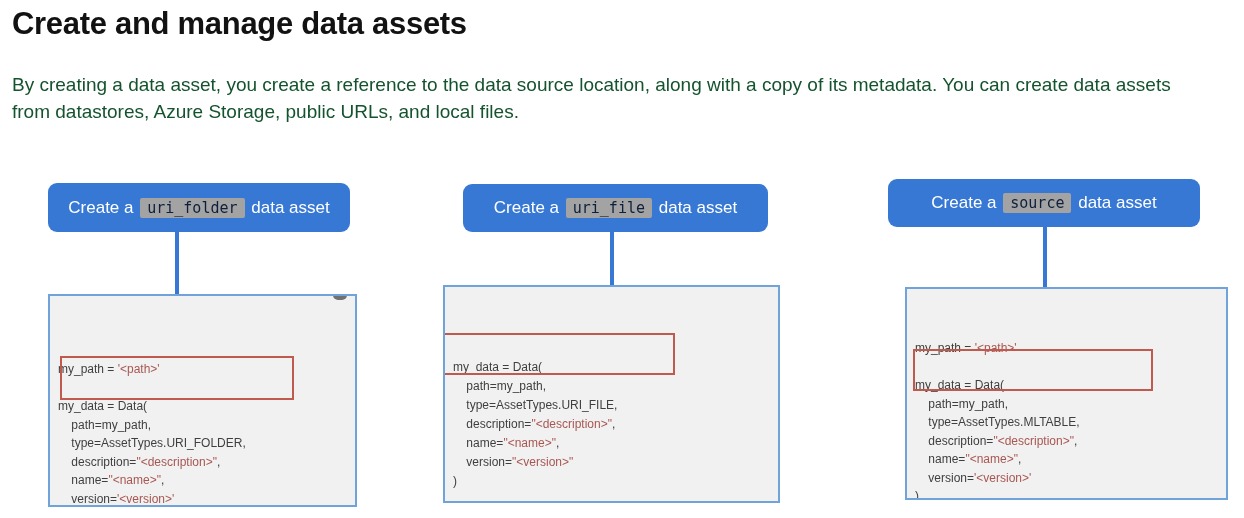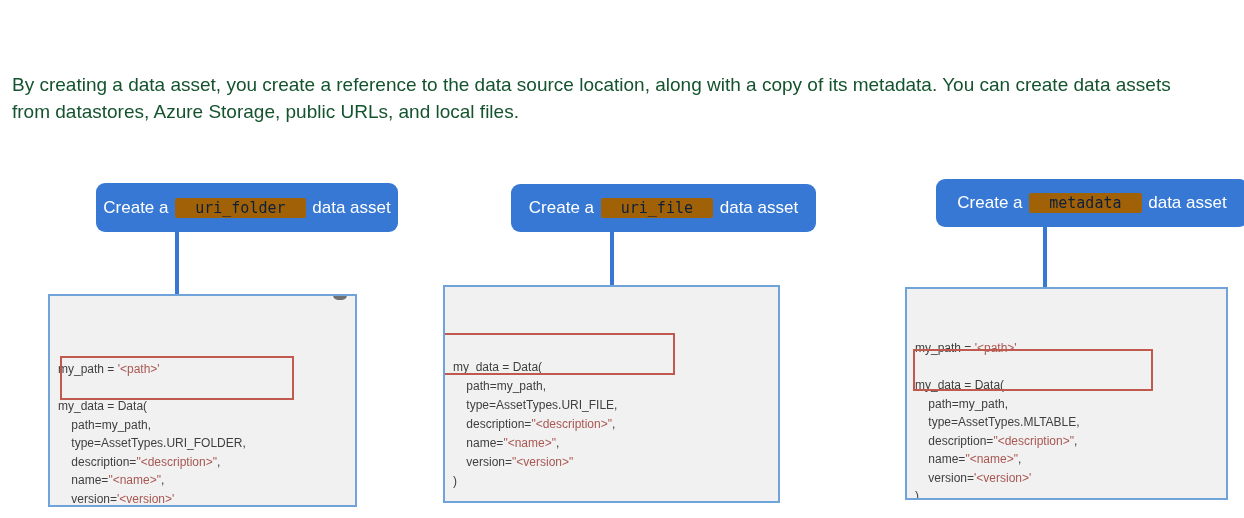--- a/index.html
+++ b/index.html
@@ -12,26 +12,26 @@
     position:absolute; left:12px; top:6px;
     font-size:31px; font-weight:700; color:#121212; letter-spacing:-0.3px;
   }
   .intro {
     position:absolute; left:12px; top:71px; width:1185px;
     font-size:19px; line-height:27px; color:#14532d;
   }
   .banner {
     position:absolute; background:#3678d4; border-radius:9px;
     display:flex; align-items:center; justify-content:center;
-    color:#ffffff; font-size:17px; white-space:pre;margin-left:48px;
+    color:#ffffff; font-size:17px; white-space:pre;
   }
   .banner .chip {
     font-family:"DejaVu Sans Mono","Liberation Mono",monospace;
-    font-size:15px; background:#a16207; color:#0d1f3c;
-    padding:1px 20px; border-radius:2px; margin:0 2px;
+    font-size:15px; background:#a3a3a3; color:#0d1f3c;
+    padding:1px 7px; border-radius:2px; margin:0 2px;
   }
   .banner1 { left:48px;  top:183px; width:302px; height:49px; }
   .banner2 { left:463px; top:184px; width:305px; height:48px; }
   .banner3 { left:888px; top:179px; width:312px; height:48px; }
   .connector { position:absolute; width:4px; background:#3678d4; }
   .conn1 { left:175px;  top:231px; height:64px; }
   .conn2 { left:610px;  top:231px; height:55px; }
   .conn3 { left:1043px; top:226px; height:62px; }
   .codeblock {
     position:absolute; background:#f1f1f2; border:2px solid #6fa3d9;
@@ -51,20 +51,21 @@
   .notch {
     position:absolute; left:283px; top:-1px; width:14px; height:5px;
     background:#5a5a5a; border-radius:0 0 7px 7px; opacity:0.85;
   }
 </style>
 </head>
 <body>
 
 <div class="page">
 
+  <h1 class="title">Create and manage data assets</h1>
 
   <p class="intro">By creating a data asset, you create a reference to the data source location, along with a copy of its metadata. You can create data assets from datastores, Azure Storage, public URLs, and local files.</p>
 
   <div class="banner banner1">
     <span>Create a </span><span class="chip">uri_folder</span><span> data asset</span>
   </div>
   <div class="connector conn1"></div>
   <div class="codeblock block1">
     <div class="notch"></div>
     <div class="redbox redbox1"></div>
@@ -72,20 +73,20 @@
 
   <div class="banner banner2">
     <span>Create a </span><span class="chip">uri_file</span><span> data asset</span>
   </div>
   <div class="connector conn2"></div>
   <div class="codeblock block2">
     <div class="redbox redbox2"></div>
   <div class="code-line">&nbsp;</div><div class="code-line"><span>my_data = Data(</span></div><div class="code-line"><span>    path=my_path,</span></div><div class="code-line"><span>    type=AssetTypes.URI_FILE,</span></div><div class="code-line"><span>    description=</span><span class="str">"&lt;description&gt;"</span><span>,</span></div><div class="code-line"><span>    name=</span><span class="str">"&lt;name&gt;"</span><span>,</span></div><div class="code-line"><span>    version=</span><span class="str">"&lt;version&gt;"</span></div><div class="code-line"><span>)</span></div><div class="code-line">&nbsp;</div></div>
 
   <div class="banner banner3">
-    <span>Create a </span><span class="chip">metadata</span><span> data asset</span>
+    <span>Create a </span><span class="chip">source</span><span> data asset</span>
   </div>
   <div class="connector conn3"></div>
   <div class="codeblock block3">
     <div class="redbox redbox3"></div>
   <div class="code-line"><span>my_path = </span><span class="str">'&lt;path&gt;'</span></div><div class="code-line">&nbsp;</div><div class="code-line"><span>my_data = Data(</span></div><div class="code-line"><span>    path=my_path,</span></div><div class="code-line"><span>    type=AssetTypes.MLTABLE,</span></div><div class="code-line"><span>    description=</span><span class="str">"&lt;description&gt;"</span><span>,</span></div><div class="code-line"><span>    name=</span><span class="str">"&lt;name&gt;"</span><span>,</span></div><div class="code-line"><span>    version=</span><span class="str">'&lt;version&gt;'</span></div><div class="code-line"><span>)</span></div></div>
 
 </div>
 
 </body></html>

